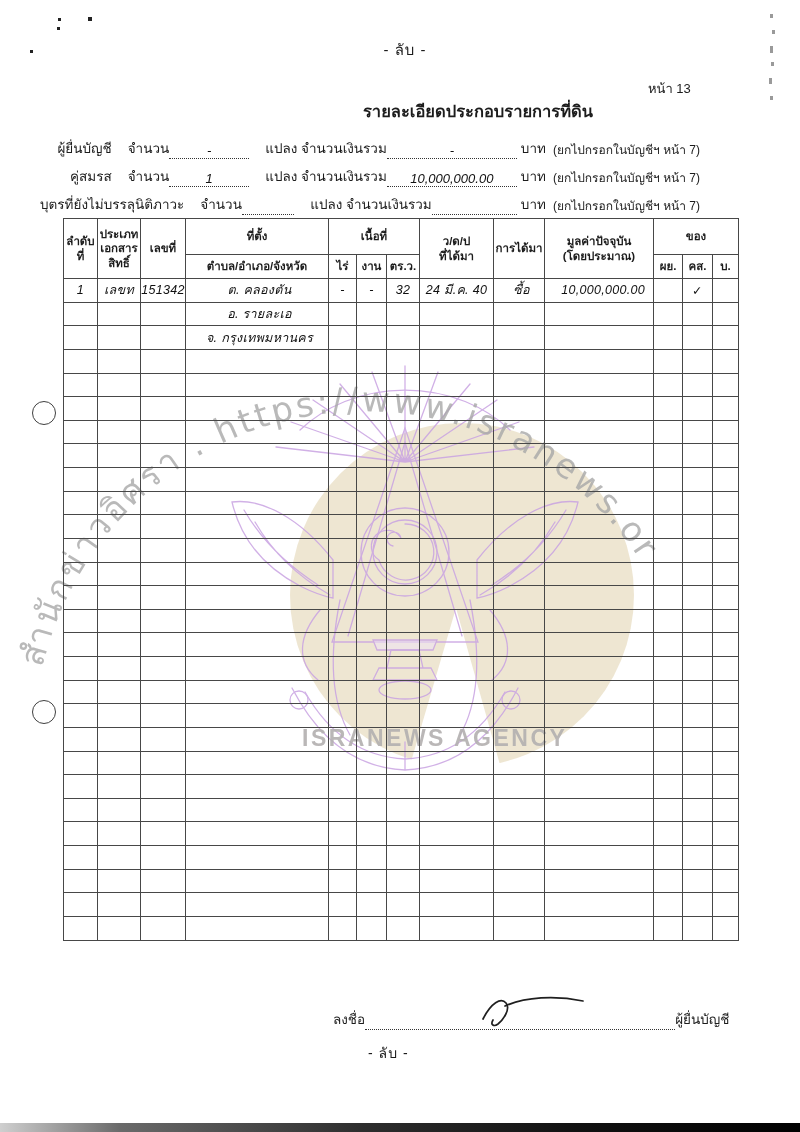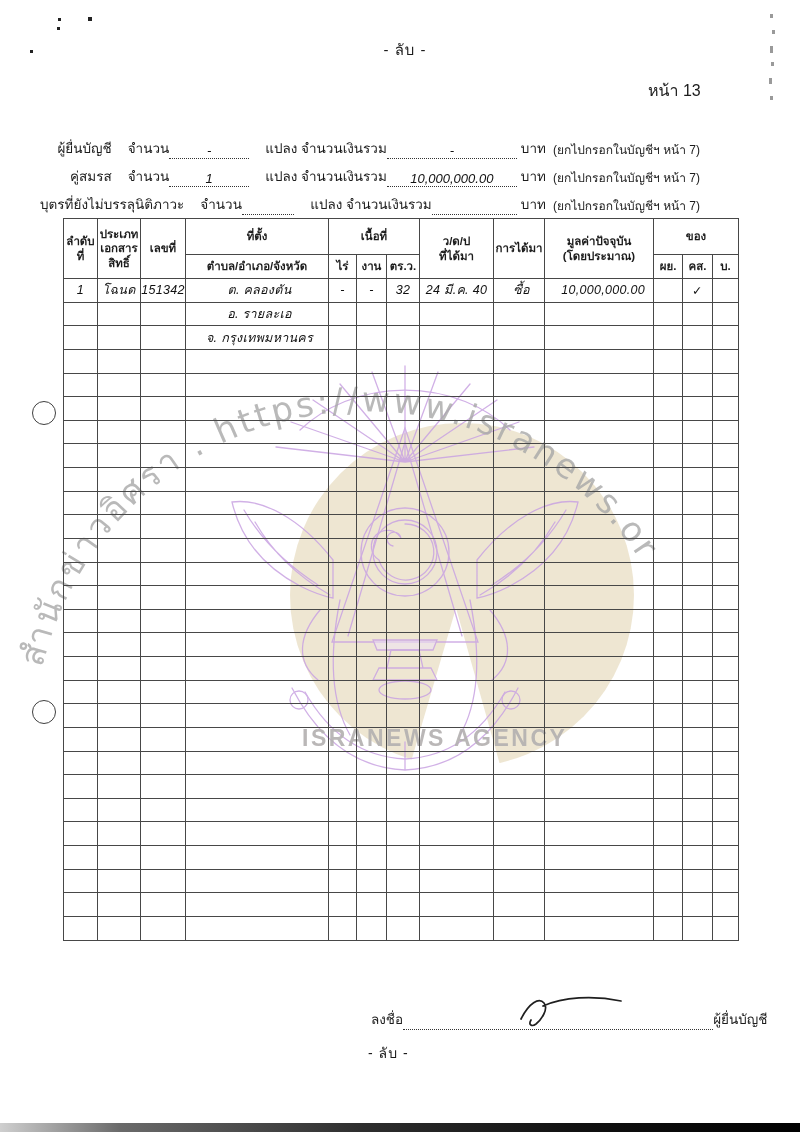--- a/index.html
+++ b/index.html
@@ -2,21 +2,21 @@
 <html><head>
 <meta charset="utf-8">
 <style>
   html,body{margin:0;padding:0;background:#e8e8e8;}
   .canvas{position:relative;width:800px;height:1132px;background:#ffffff;margin:0 auto;
           font-family:"Liberation Sans","DejaVu Sans",sans-serif;color:#1c1c1c;overflow:hidden;}
   .abs{position:absolute;}
   .z3{z-index:3;}
   
   .secret-top{top:38px;left:0;width:810px;text-align:center;font-size:15px;letter-spacing:1px;}
-  .page-num{top:78px;left:648px;font-size:16px;}
+  .page-num{top:78px;left:648px;font-size:13px;}
   .doc-title{top:98px;left:363px;font-size:16.5px;font-weight:bold;white-space:nowrap;}
   .secret-bottom{top:1042px;left:368px;font-size:14px;letter-spacing:1px;}
   
   .summary{top:131px;left:40px;width:660px;z-index:3;}
   .sline{display:flex;justify-content:flex-end;align-items:flex-end;height:28px;font-size:13.5px;white-space:nowrap;}
   .sline .who{font-weight:normal;}
   .sline .lbl{margin-left:16px;}
   .fill{display:inline-block;border-bottom:1.6px dotted #333;text-align:center;
         font-style:italic;font-size:13px;color:#111;line-height:15px;vertical-align:bottom;}
   .fill.count{width:80px;}
@@ -33,21 +33,21 @@
   table.grid thead tr.t2{height:24px;}
   table.grid tbody tr{height:23.64px;}
   table.grid td{font-size:12.5px;vertical-align:middle;}
   td.hand{font-style:italic;color:#101010;font-size:13px;letter-spacing:.3px;white-space:nowrap;}
   .c0,.c1,.c2,.c4,.c5,.c6,.c7,.c10,.c11,.c12{text-align:center;}
   .c3,.c8{text-align:center;padding-left:5px !important;}
   .c9{text-align:right;padding-right:8px !important;}
   
   .note-line{top:944px;left:0;width:738px;text-align:right;font-size:12px;z-index:3;}
   .note-line .u{text-decoration:underline;font-weight:bold;}
-  .sig-row{top:1008px;left:371px;display:flex;align-items:flex-end;font-size:13.5px;z-index:3;white-space:nowrap;}
+  .sig-row{top:1008px;left:333px;display:flex;align-items:flex-end;font-size:13.5px;z-index:3;white-space:nowrap;}
   .sig-fill{display:inline-block;width:310px;border-bottom:1.6px dotted #333;height:14px;position:relative;}
   .sig-mark{position:absolute;left:110px;top:-22px;}
   
   .hole{width:22px;height:22px;border:1.6px solid #3f3f3f;border-radius:50%;background:#fff;z-index:3;}
   .hole.h1{left:32px;top:401px;}
   .hole.h2{left:32px;top:700px;}
   
   .speck{position:absolute;background:#222;z-index:3;}
   .dash{position:absolute;background:#9a9a9a;width:3px;height:4px;z-index:3;}
   
@@ -91,20 +91,21 @@
       <path id="arcpath" d="M 40 680 A 330 330 0 0 1 640 560"></path>
     </defs>
     <text font-size="34" fill="#a8a8a8" opacity="0.8" letter-spacing="3" font-family="DejaVu Sans, Liberation Sans, sans-serif">
       <textPath href="#arcpath" startOffset="12">สำนักข่าวอิศรา . https://www.isranews.org</textPath>
     </text>
     <text x="302" y="746" font-size="23" font-weight="bold" fill="#b3b0b0" letter-spacing="2.5" opacity="0.9" font-family="Liberation Sans, DejaVu Sans, sans-serif">ISRANEWS AGENCY</text>
   </svg>
 
   <div class="abs secret-top z3">- ลับ -</div>
   <div class="abs page-num z3">หน้า 13</div>
+  <div class="abs doc-title z3">รายละเอียดประกอบรายการที่ดิน</div>
 
   <div class="abs summary">
     <div class="sline">
       <span class="who">ผู้ยื่นบัญชี</span>
       <span class="lbl">จำนวน</span>
       <span class="fill count">-</span>
       <span class="lbl">แปลง จำนวนเงินรวม</span>
       <span class="fill amount">-</span>
       <span class="unit">บาท</span>
       <span class="carry">(ยกไปกรอกในบัญชีฯ หน้า 7)</span>
@@ -168,21 +169,21 @@
         <th>งาน</th>
         <th>ตร.ว.</th>
         <th>ผย.</th>
         <th>คส.</th>
         <th>บ.</th>
       </tr>
     </thead>
     <tbody id="table-body">
         <tr>
           <td class="c0 hand">1</td>
-          <td class="c1 hand">โฉนด</td>
+          <td class="c1 hand">เลขท</td>
           <td class="c2 hand">151342</td>
           <td class="c3 hand">ต. คลองตัน</td>
           <td class="c4 hand">-</td>
           <td class="c5 hand">-</td>
           <td class="c6 hand">32</td>
           <td class="c7 hand">24 มี.ค. 40</td>
           <td class="c8 hand">ซื้อ</td>
           <td class="c9 hand">10,000,000.00</td>
           <td class="c10"></td>
           <td class="c11 hand">✓</td>

